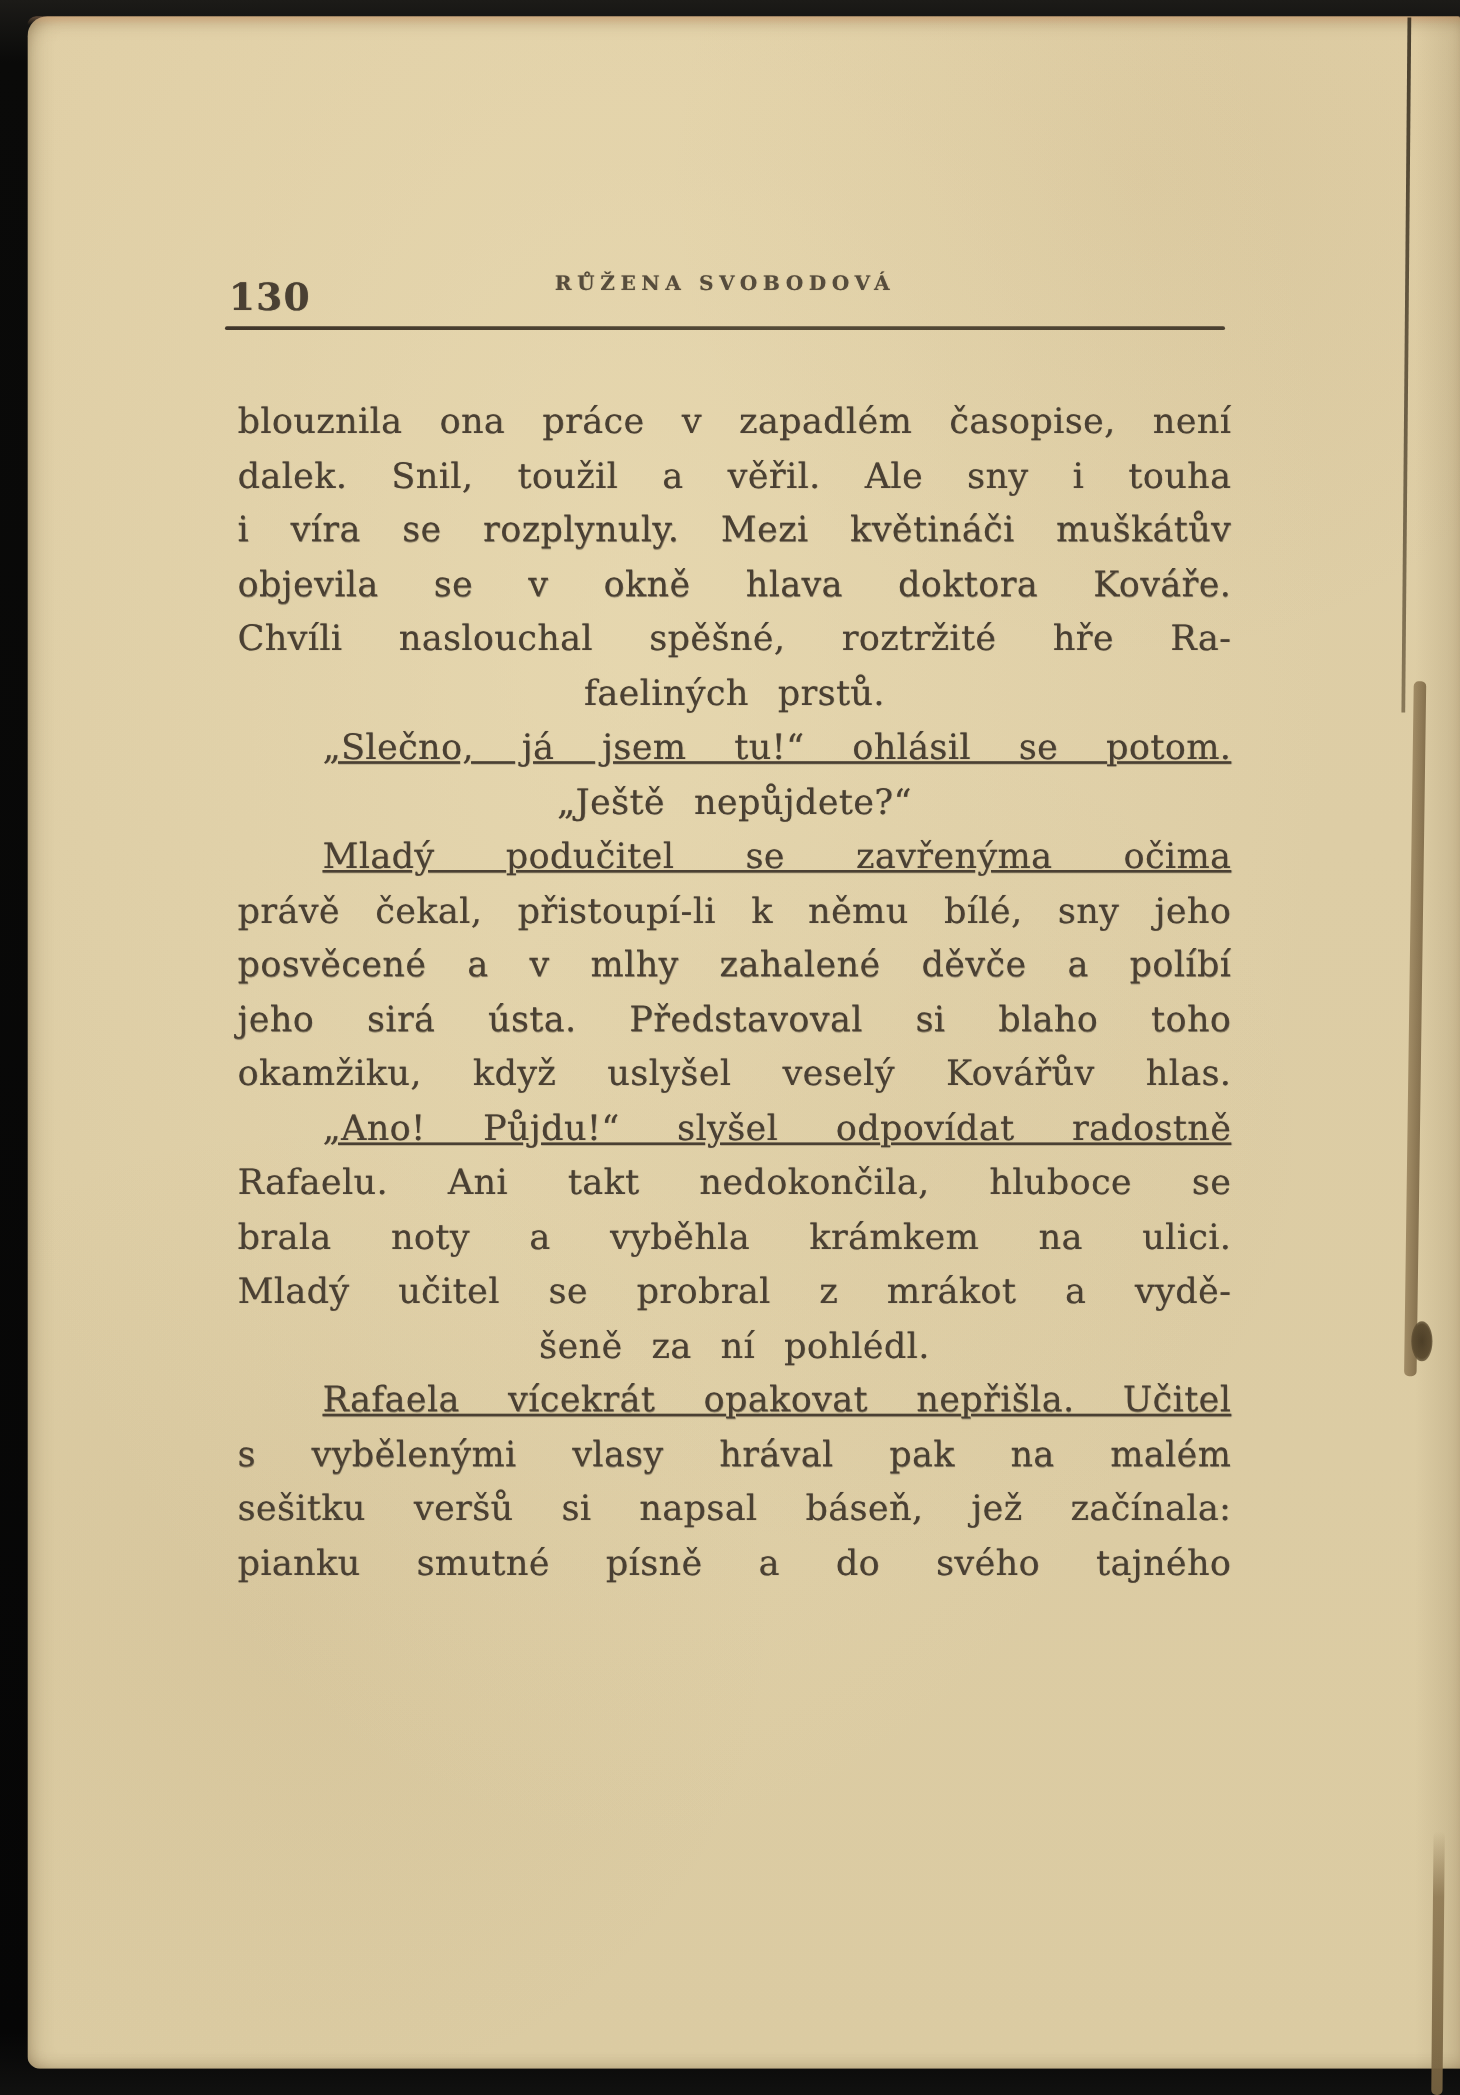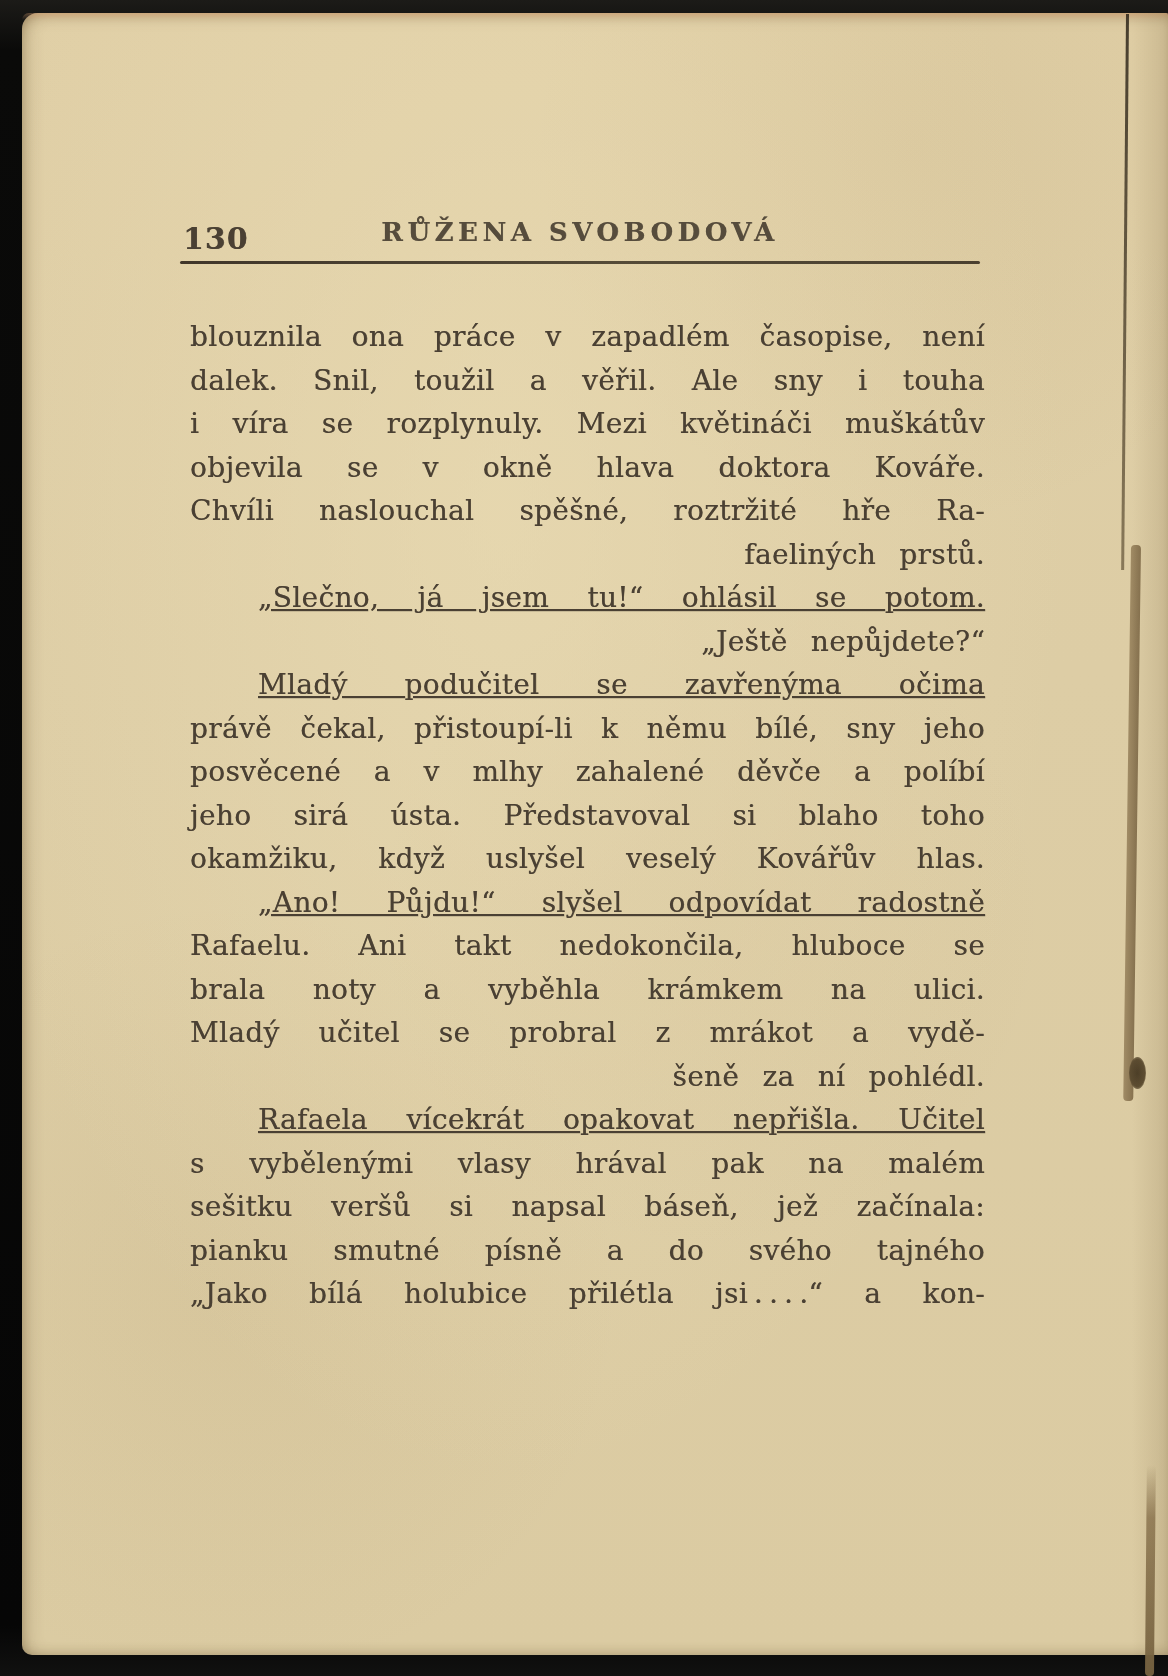--- a/index.html
+++ b/index.html
@@ -53,21 +53,21 @@
     letter-spacing: 1px;
     color: #4a4033;
     text-shadow: 0.3px 0.3px 0.6px rgba(74,64,51,.7);
   }
   .running-row {
     position: absolute;
     left: 158px; top: 204px; width: 800px;
     text-align: center;
   }
   .running {
-    font-size: 26px; font-weight: bold;
+    font-size: 16px; font-weight: bold;
     letter-spacing: 4.5px;
     color: #564c3c;
     text-shadow: 0.3px 0.3px 0.6px rgba(86,76,60,.6);
   }
   .rule {
     position: absolute;
     left: 158px; top: 248px; width: 800px; height: 3px;
     background: linear-gradient(to right, #40362a, #554b38 55%, #4a4030);
     border-radius: 2px;
   }
@@ -79,21 +79,21 @@
     color: #4a4033;
     font-size: 28px;
     letter-spacing: 0.3px;
     text-shadow: 0.3px 0.3px 0.6px rgba(74,64,51,.65);
   }
   .line {
     height: 43.5px;
     line-height: 43.5px;
     white-space: nowrap;
     word-spacing: 0.5em;
-    text-align: right;
+    text-align: center;
   }
   .line.j {
     white-space: normal;
     word-spacing: 0.25em;
     text-align: justify;
     text-align-last: justify;
   }
   .line.ind { text-indent: 68px; text-decoration: underline; }
 
   
@@ -150,21 +150,20 @@
         <div class="line j">okamžiku, když uslyšel veselý Kovářův hlas.</div>
         <div class="line j ind">„Ano! Půjdu!“ slyšel odpovídat radostně</div>
         <div class="line j">Rafaelu. Ani takt nedokončila, hluboce se</div>
         <div class="line j">brala noty a vyběhla krámkem na ulici.</div>
         <div class="line j">Mladý učitel se probral z mrákot a vydě-</div>
         <div class="line">šeně za ní pohlédl.</div>
         <div class="line j ind">Rafaela vícekrát opakovat nepřišla. Učitel</div>
         <div class="line j">s vybělenými vlasy hrával pak na malém</div>
         <div class="line j">sešitku veršů si napsal báseň, jež začínala:</div>
         <div class="line j">pianku smutné písně a do svého tajného</div>
-        <div class="line j">„Jako bílá holubice přilétla jsi . . . .“ a kon-</div>
       </div>
 
     <div class="crease-a"></div>
     <div class="crease-b"></div>
     <div class="crease-blob"></div>
     <div class="crease-c"></div>
   </div>
 </div>
 
 </body></html>

